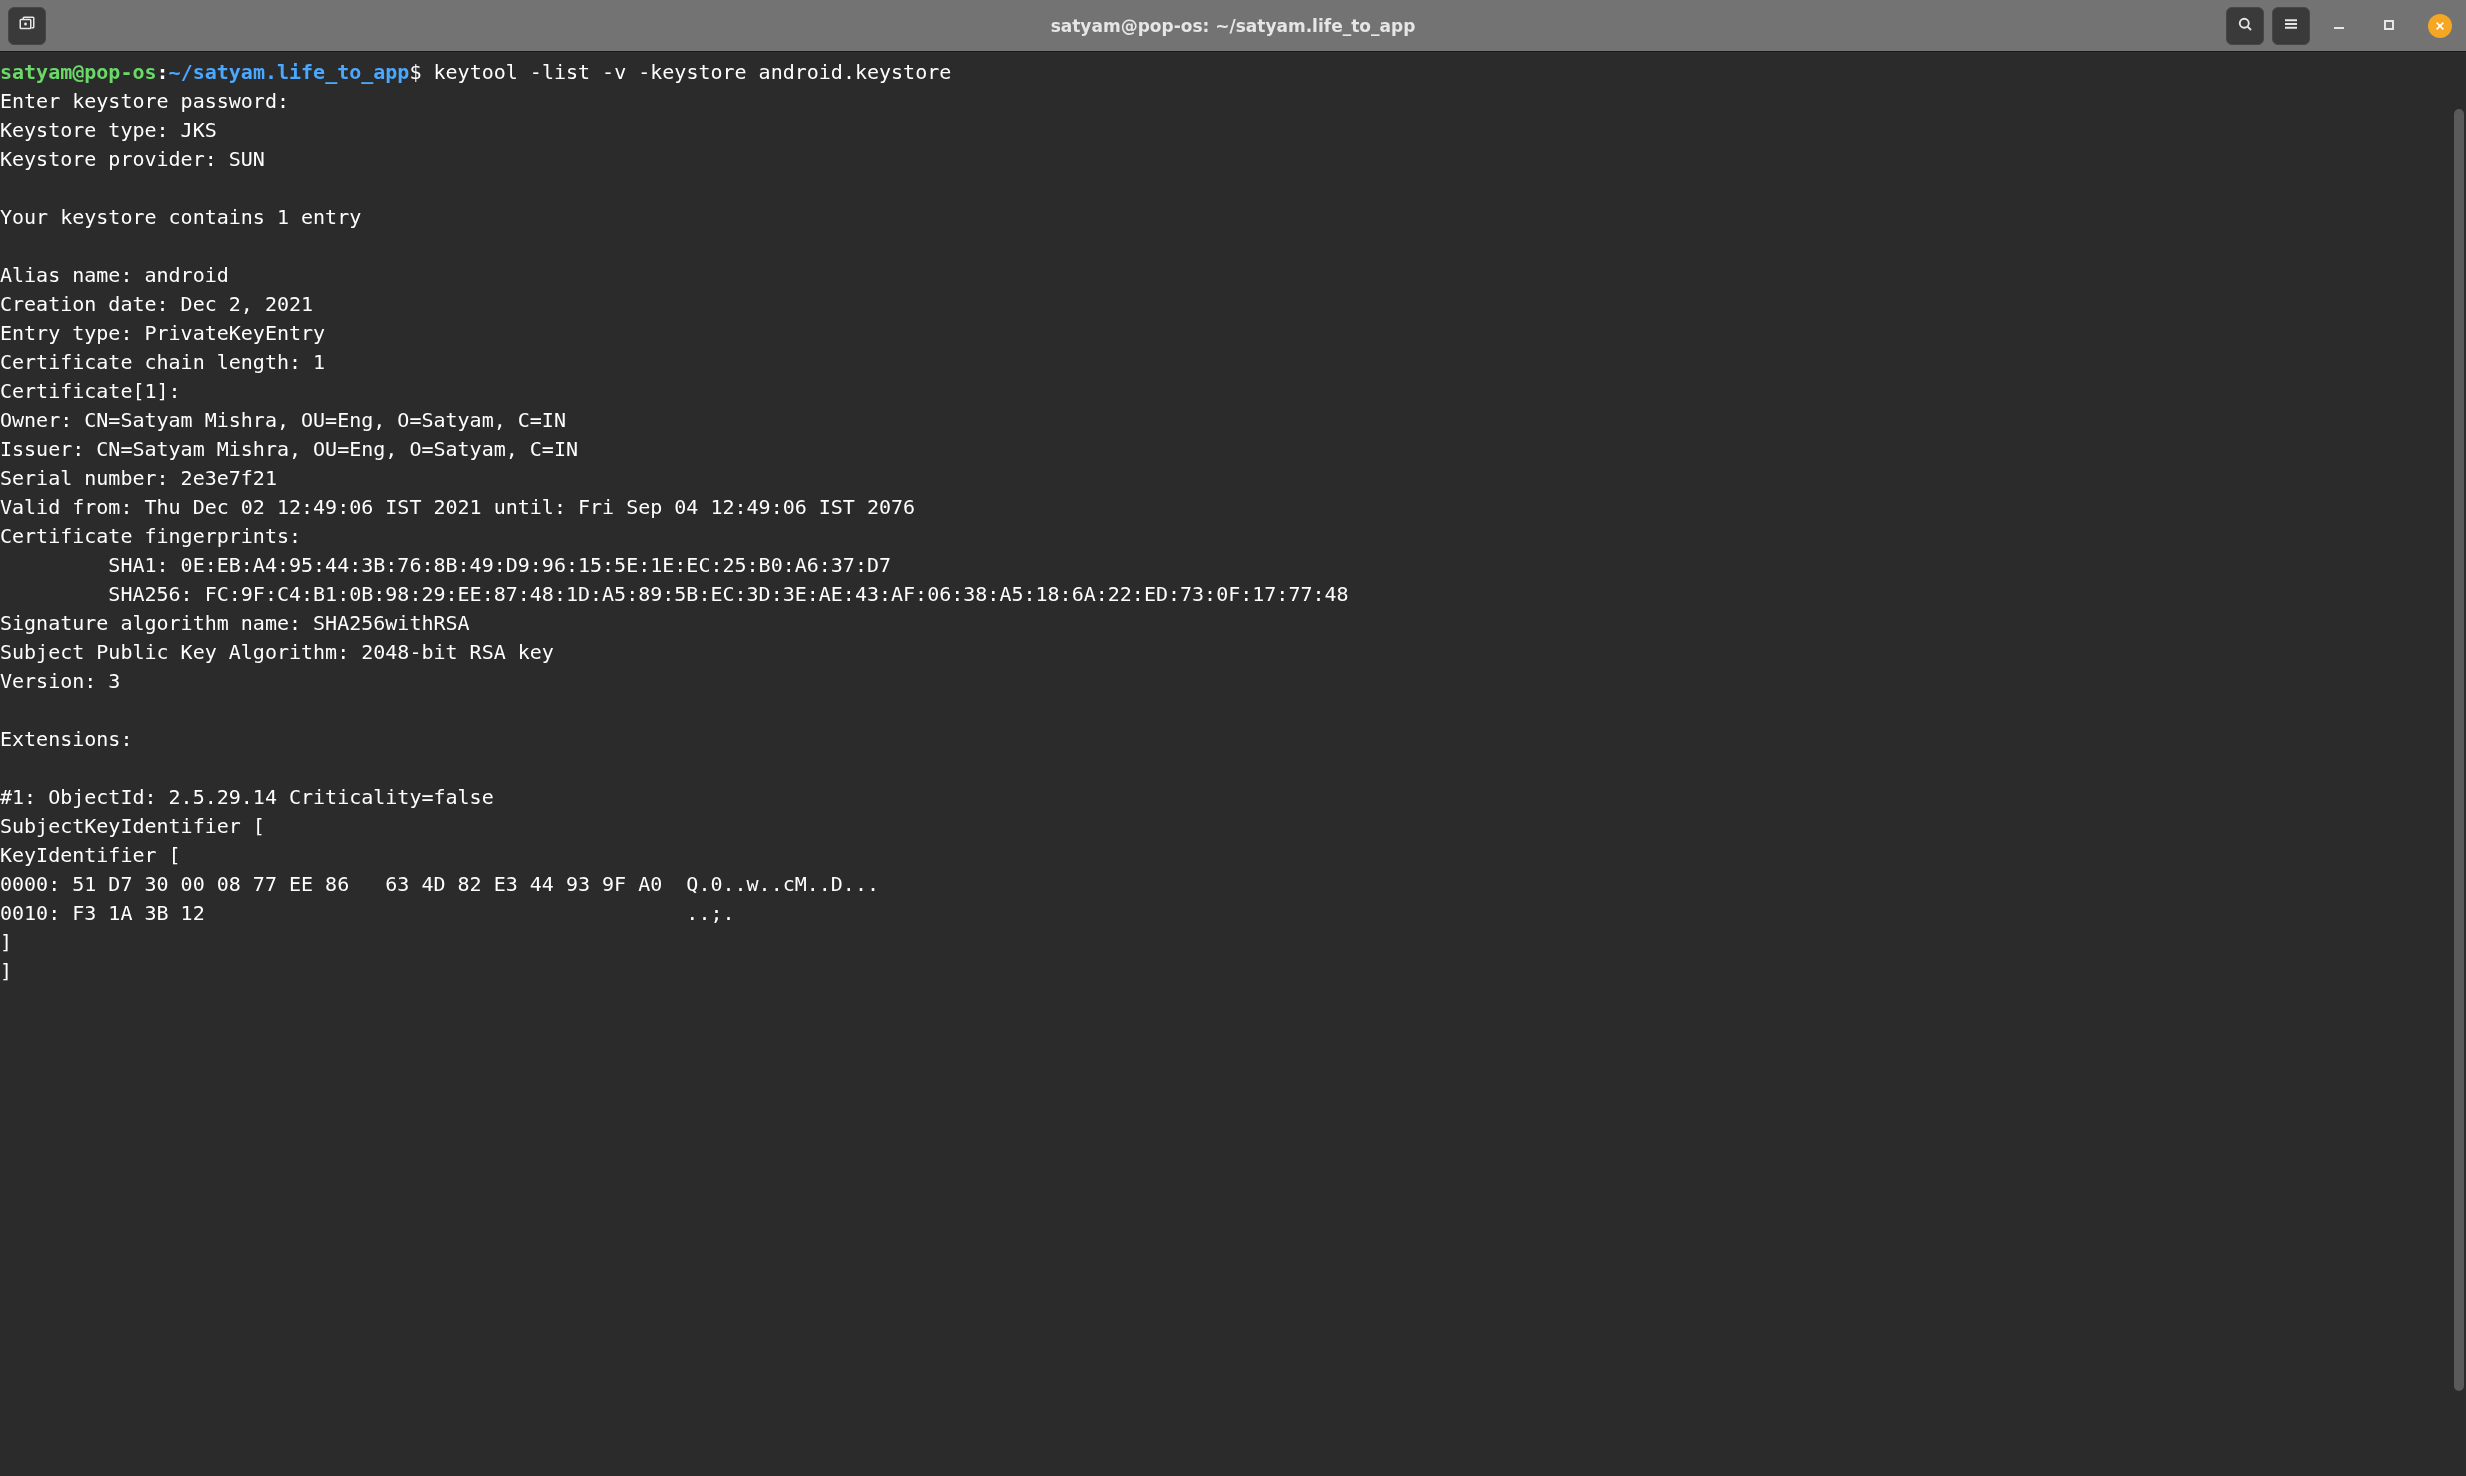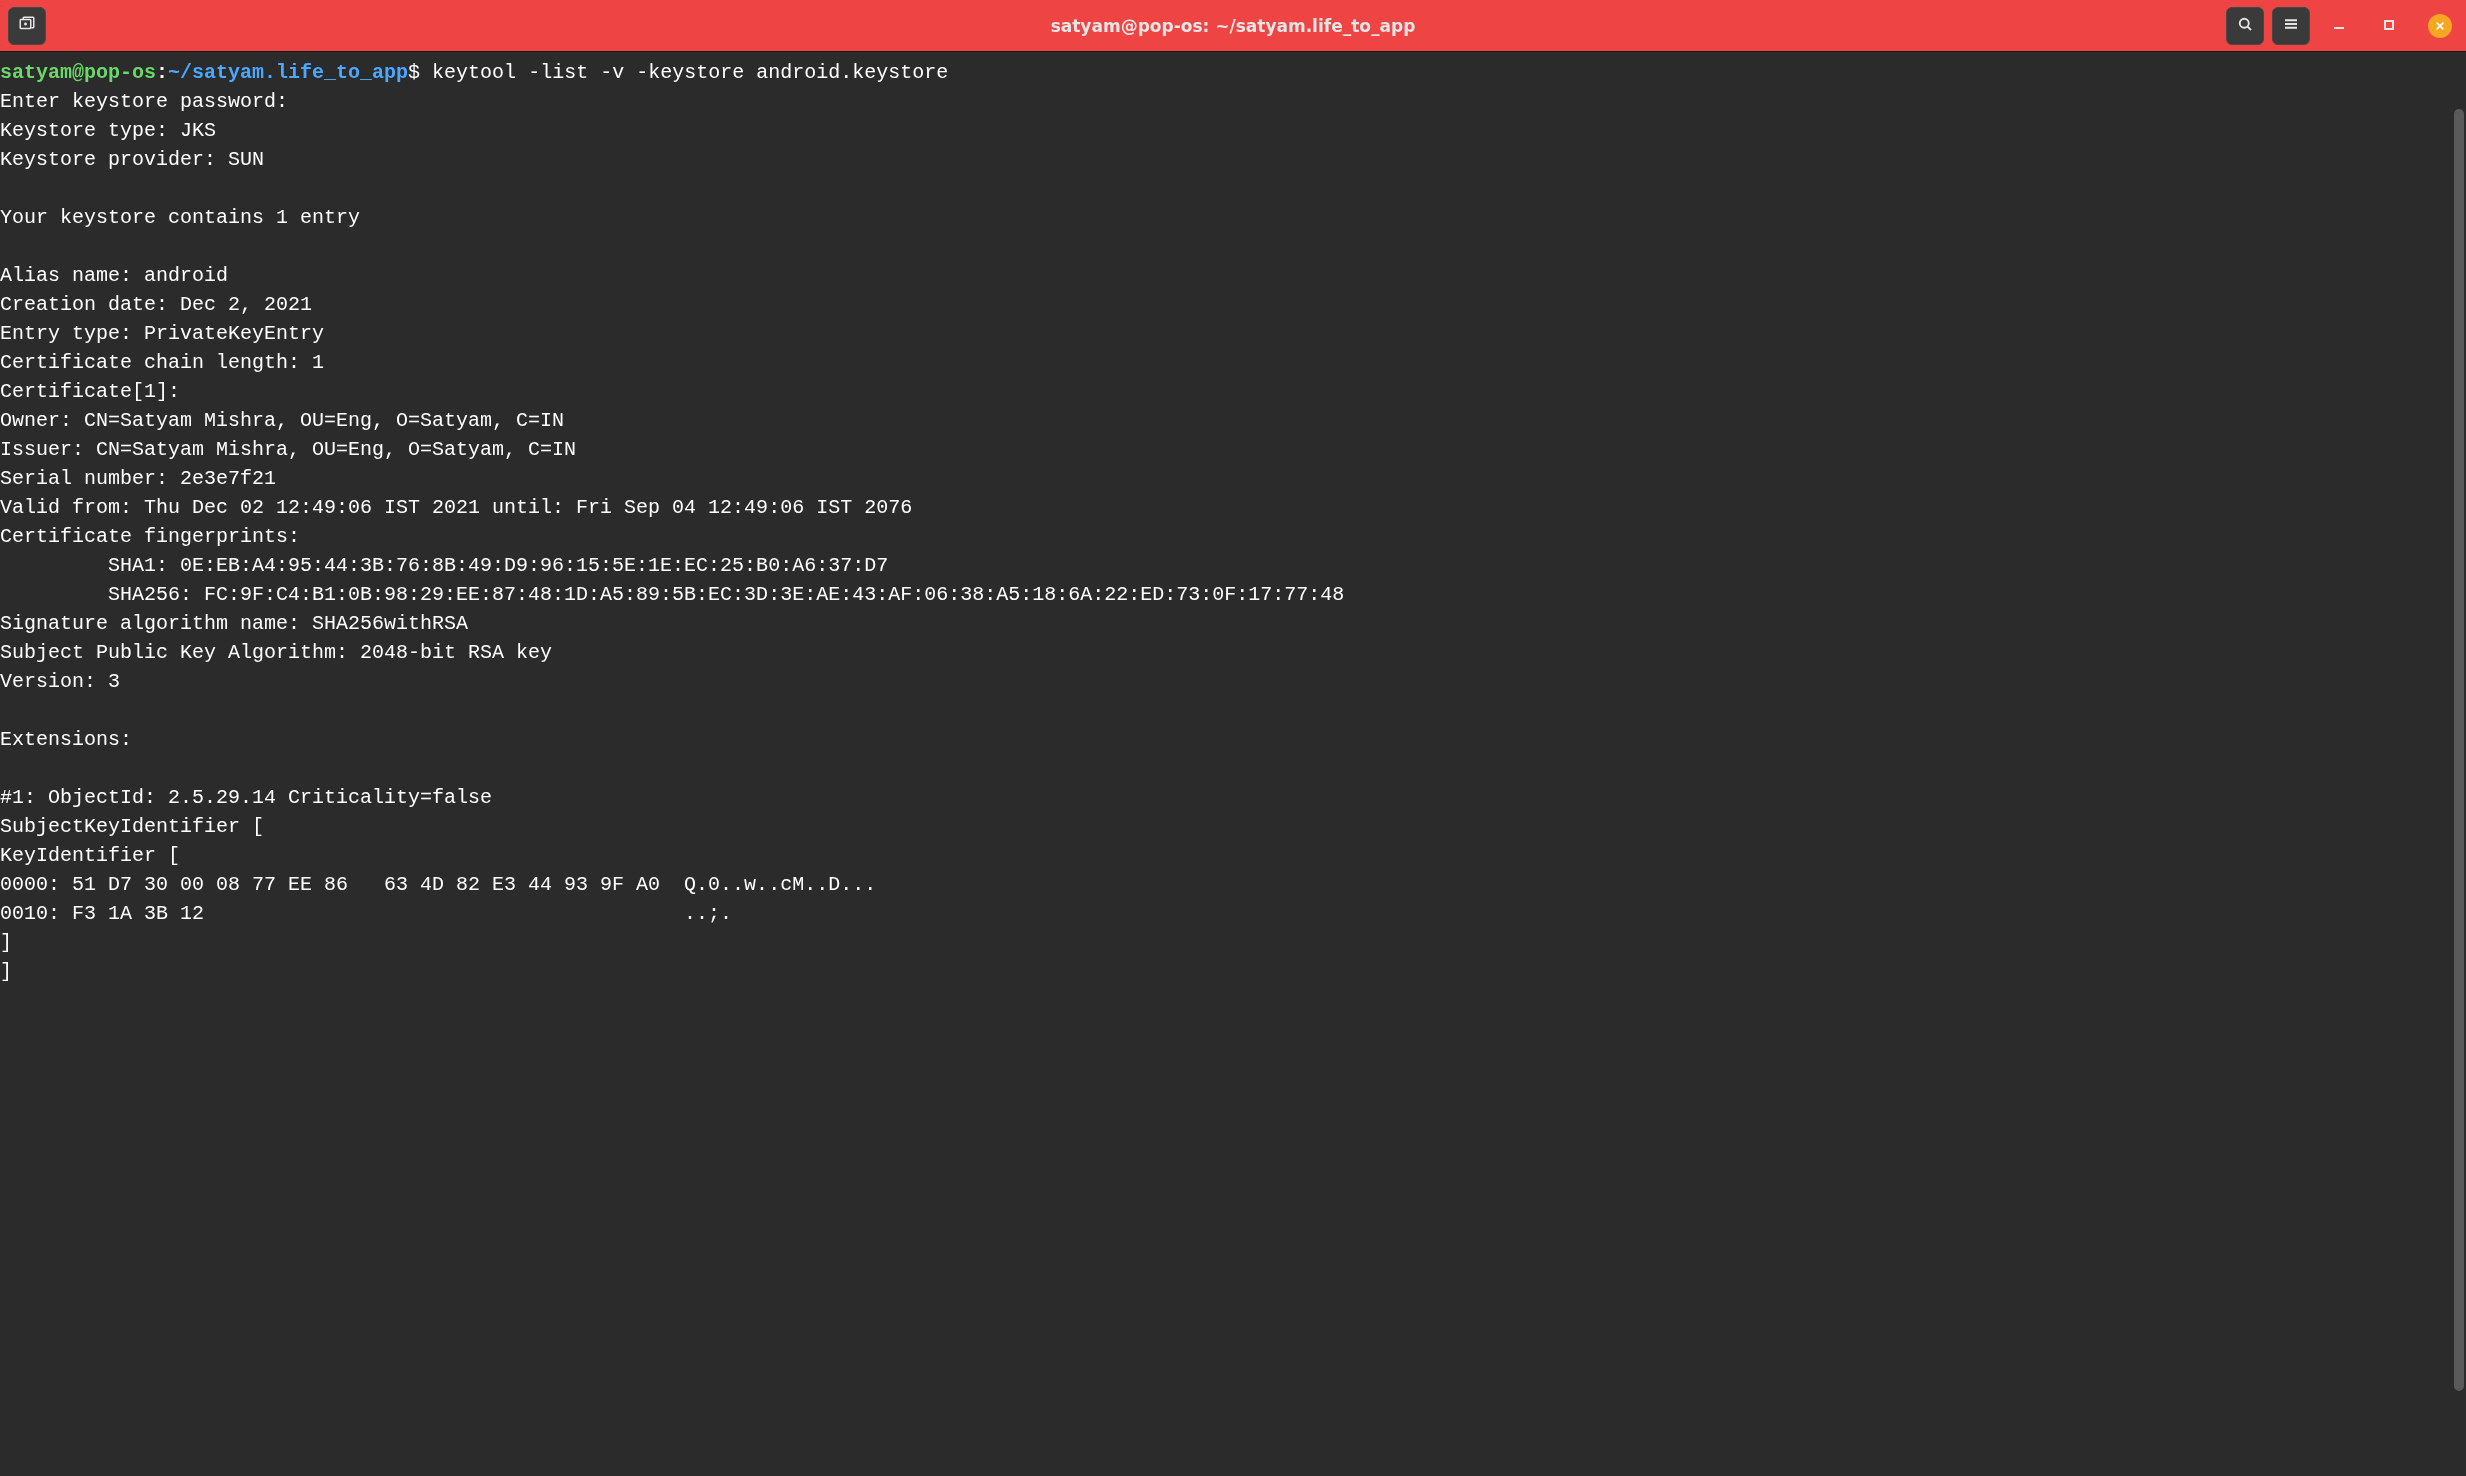--- a/index.html
+++ b/index.html
@@ -12,21 +12,21 @@
   }
   .window {
     width: 100%;
     height: 100%;
     display: flex;
     flex-direction: column;
     background: #2b2b2b;
   }
   .titlebar {
     height: 52px;
-    background: #ef4444;
+    background: #737373;
     display: flex;
     align-items: center;
     padding: 0 8px;
     position: relative;
     border-bottom: 1px solid #1a1a1a;
   }
   .titlebar-title {
     position: absolute;
     left: 0; right: 0;
     text-align: center;
@@ -81,21 +81,20 @@
     cursor: pointer;
     margin-left: 10px;
     margin-right: 6px;
   }
   .close-btn svg { width: 10px; height: 10px; }
 
   .terminal-area {
     flex: 1;
     position: relative;
     overflow: hidden;
-    font-family: Liberation Mono, monospace;
   }
   .terminal {
     padding: 6px 0 0 0;
     color: #ffffff;
     font-size: 20px;
     line-height: 1.45;
     white-space: pre;
     overflow-y: auto;
     height: 100%;
   }

